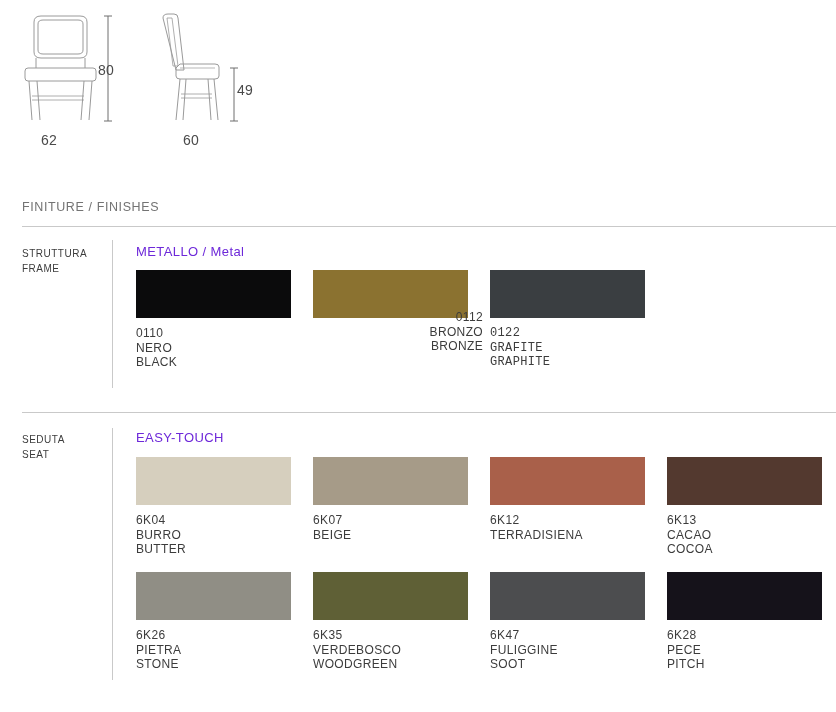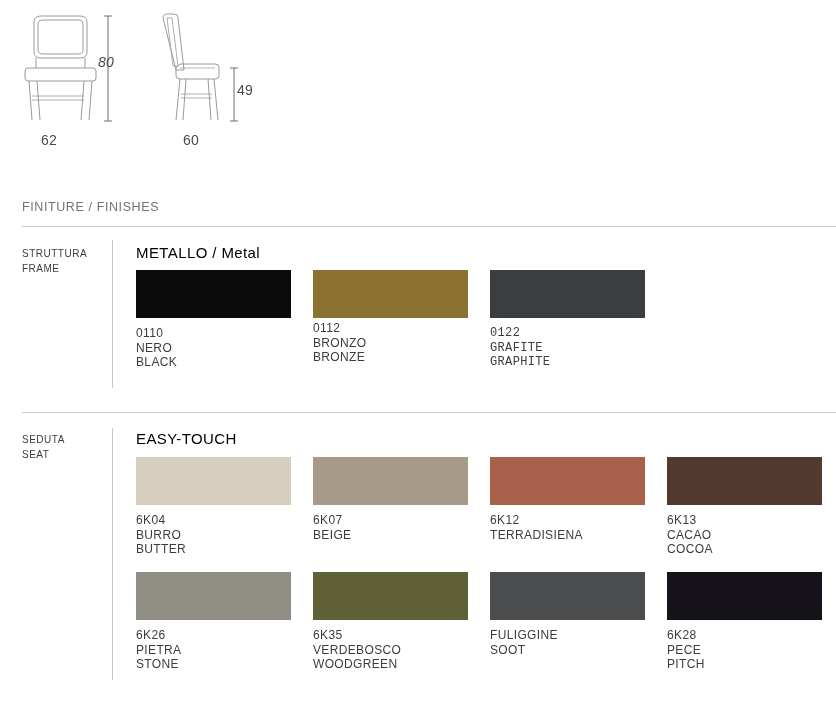--- a/index.html
+++ b/index.html
@@ -38,21 +38,21 @@
     position: absolute;
     left: 150px;
     top: 8px;
   }
   .dim-label {
     position: absolute;
     font-size: 14px;
     color: #4a4a4a;
     letter-spacing: 0.3px;
   }
-  .lbl-h1 { left: 98px; top: 54px; font-style: italic; }
+  .lbl-h1 { left: 98px; top: 62px; }
   .lbl-h2 { left: 237px; top: 82px; }
   .lbl-w1 { left: 41px; top: 132px; }
   .lbl-w2 { left: 183px; top: 132px; }
 
   
   .finishes-title {
     position: absolute;
     left: 22px;
     top: 200px;
     font-size: 12.5px;
@@ -80,23 +80,23 @@
     position: absolute;
     font-size: 10px;
     letter-spacing: 0.5px;
     line-height: 15px;
     color: #3c3c3c;
   }
   .block-label .l2 { display: block; }
 
   .group-label {
     position: absolute;
-    font-size: 15px;
+    font-size: 13px;
     letter-spacing: 0.4px;
-    color: #000000;
+    color: #6d28d9;
   }
 
   
   .swatch {
     position: absolute;
     width: 155px;
     height: 48px;
   }
   .swatch-cap {
     position: absolute;
@@ -174,21 +174,21 @@
   <div class="group-label" style="left:136px; top:244px;">METALLO / Metal</div>
 
   <div class="swatch" style="left: 136px; top: 270px; background: rgb(11, 11, 12);"></div>
   <div class="swatch-cap" style="left:136px; top:326px;">
     <span>0110</span>
     <span>NERO</span>
     <span>BLACK</span>
   </div>
 
   <div class="swatch" style="left: 313px; top: 270px; background: rgb(139, 114, 48);"></div>
-  <div class="swatch-cap" style="left:313px; top:321px;">
+  <div class="swatch-cap" style="left:313px; top:310px;text-align:right;">
     <span>0112</span>
     <span>BRONZO</span>
     <span>BRONZE</span>
   </div>
 
   <div class="swatch" style="left: 490px; top: 270px; background: rgb(58, 62, 65);"></div>
   <div class="swatch-cap" style="left:490px; top:326px;font-family:Liberation Mono, monospace;">
     <span>0122</span>
     <span>GRAFITE</span>
     <span>GRAPHITE</span>
@@ -235,20 +235,21 @@
 
   <div class="swatch" style="left: 313px; top: 572px; background: rgb(95, 96, 54);"></div>
   <div class="swatch-cap" style="left:313px; top:628px;">
     <span>6K35</span>
     <span>VERDEBOSCO</span>
     <span>WOODGREEN</span>
   </div>
 
   <div class="swatch" style="left: 490px; top: 572px; background: rgb(76, 77, 79);"></div>
   <div class="swatch-cap" style="left:490px; top:628px;">
+    <span>6K47</span>
     <span>FULIGGINE</span>
     <span>SOOT</span>
   </div>
 
   <div class="swatch" style="left: 667px; top: 572px; background: rgb(21, 18, 26);"></div>
   <div class="swatch-cap" style="left:667px; top:628px;">
     <span>6K28</span>
     <span>PECE</span>
     <span>PITCH</span>
   </div>

